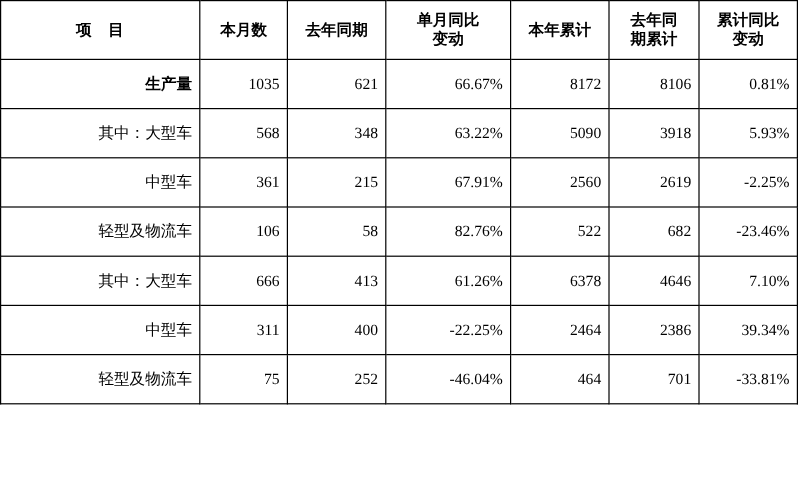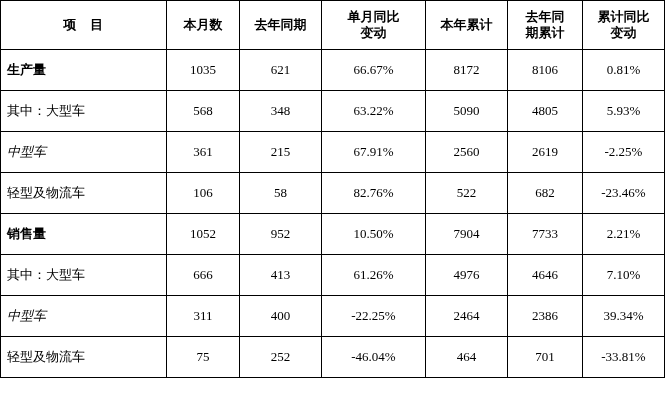--- a/index.html
+++ b/index.html
@@ -46,39 +46,39 @@
     text-align: center;
     font-weight: bold;
     line-height: 1.25;
   }
   tr.head td.first {
     letter-spacing: 0.5px;
   }
   
   tr.body td {
     height: 40px;
+    text-align: right;
   }
   td.num {
     text-align: center;
     font-family: Liberation Serif, serif;
   }
   td.label-bold {
     font-weight: bold;
     text-align: left;
     padding-left: 6px;
   }
   td.label-sub {
     text-align: left;
     padding-left: 18px;
     margin-left: 36px;
   }
   td.label-sub2 {
     text-align: left;
     padding-left: 48px;
-    font-style: italic;
   }
   td.label-sub3 {
     text-align: left;
     padding-left: 42px;
     font-family: Liberation Serif, serif;
   }
   .nowrap { white-space: nowrap; }
 </style>
 </head>
 <body>
@@ -129,21 +129,21 @@
           <td class="num">8172</td>
           <td class="num">8106</td>
           <td class="num">0.81%</td>
         </tr>
         <tr class="body">
           <td class="label-sub">其中：大型车</td>
           <td class="num">568</td>
           <td class="num">348</td>
           <td class="num">63.22%</td>
           <td class="num">5090</td>
-          <td class="num">4805</td>
+          <td class="num">3918</td>
           <td class="num">5.93%</td>
         </tr>
         <tr class="body">
           <td class="label-sub2">中型车</td>
           <td class="num">361</td>
           <td class="num">215</td>
           <td class="num">67.91%</td>
           <td class="num">2560</td>
           <td class="num">2619</td>
           <td class="num">-2.25%</td>
@@ -151,34 +151,25 @@
         <tr class="body">
           <td class="label-sub3">轻型及物流车</td>
           <td class="num">106</td>
           <td class="num">58</td>
           <td class="num">82.76%</td>
           <td class="num">522</td>
           <td class="num">682</td>
           <td class="num">-23.46%</td>
         </tr>
         <tr class="body">
-          <td class="label-bold">销售量</td>
-          <td class="num">1052</td>
-          <td class="num">952</td>
-          <td class="num">10.50%</td>
-          <td class="num">7904</td>
-          <td class="num">7733</td>
-          <td class="num">2.21%</td>
-        </tr>
-        <tr class="body">
           <td class="label-sub">其中：大型车</td>
           <td class="num">666</td>
           <td class="num">413</td>
           <td class="num">61.26%</td>
-          <td class="num">4976</td>
+          <td class="num">6378</td>
           <td class="num">4646</td>
           <td class="num">7.10%</td>
         </tr>
         <tr class="body">
           <td class="label-sub2">中型车</td>
           <td class="num">311</td>
           <td class="num">400</td>
           <td class="num">-22.25%</td>
           <td class="num">2464</td>
           <td class="num">2386</td>

